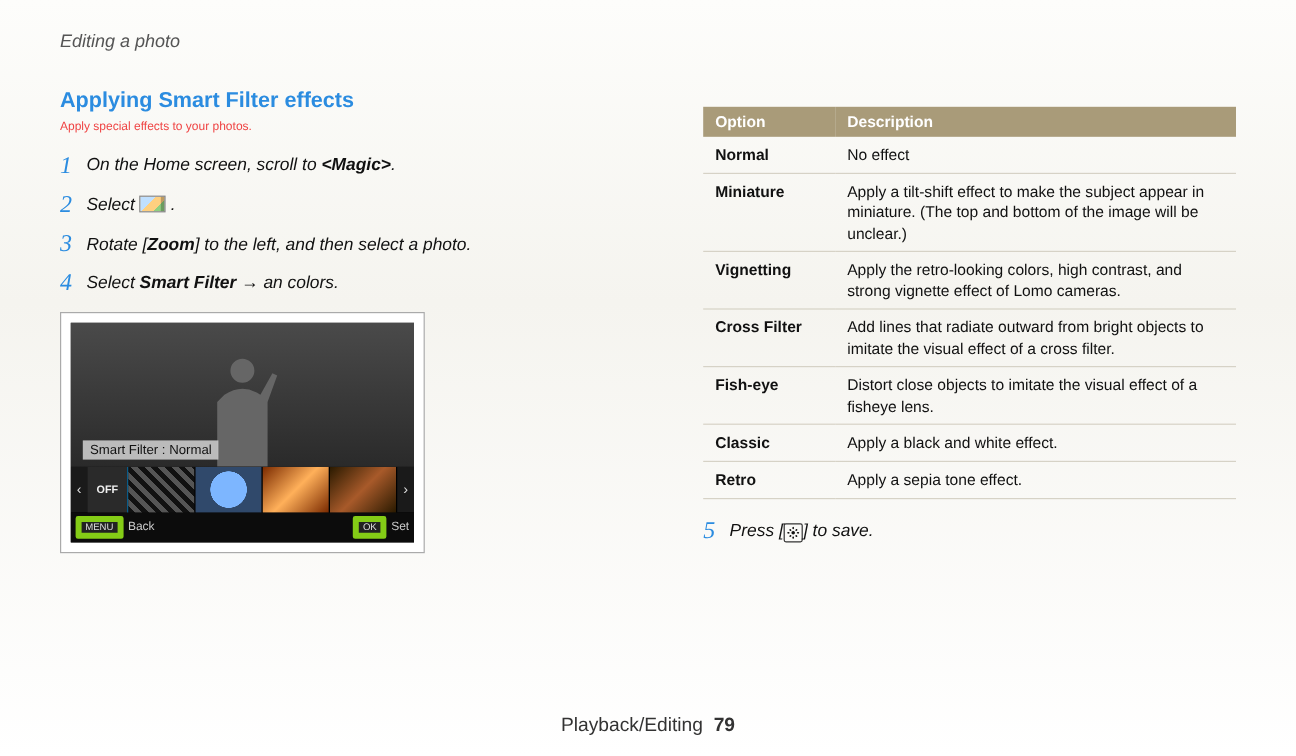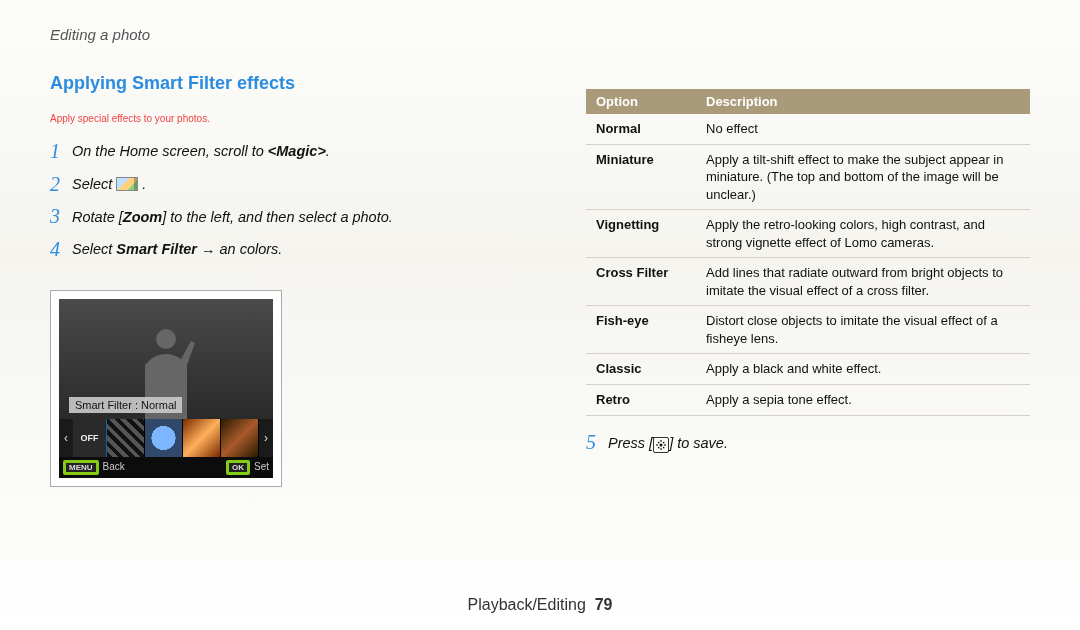--- a/index.html
+++ b/index.html
@@ -22,21 +22,21 @@
     display: flex;
     gap: 46px;
   }
   .col-left { flex: 0 0 490px; }
   .col-right { flex: 1; }
 
   .section-title {
     color: #2b8ce0;
     font-weight: 700;
     font-size: 18px;
-    margin-bottom: 19px;
+    margin-bottom: 6px;
   }
   .intro {
     font-size: 10px;
     color: #ef4444;
     margin-bottom: 14px;
   }
 
   ol.steps {
     list-style: none;
     counter-reset: step;
@@ -77,22 +77,22 @@
   }
   .save-icon {
     display:inline-flex; align-items:center; justify-content:center;
     width:16px; height:16px; vertical-align:-3px;
     border:1px solid #333; border-radius:2px;
   }
   .save-icon svg { width:12px; height:12px; }
 
   
   .preview {
-    margin-top: 29px;
-    width: 232px;
+    margin-top: 12px;
+    width: 304px;
     border: 1px solid #aaa;
     background: #fff;
     padding: 8px;
   }
   .preview-inner { background:#000; position:relative; }
   .preview-img {
     height: 120px;
     background: linear-gradient(180deg,#4a4a4a,#2a2a2a);
     position:relative;
     overflow:hidden;
@@ -128,24 +128,24 @@
   .thumb.d { background: linear-gradient(135deg,#2a1a00,#a85a2a,#2a1a00); }
   .thumb-arrow {
     width:14px; height:38px; color:#ddd; font-size:12px;
     display:flex; align-items:center; justify-content:center;
   }
   .preview-bottom {
     display:flex; color:#ccc; font-size:10px;
     background:#0c0c0c; padding:3px 4px; gap:20px;
   }
   .kbd {
-    display:inline-block; border:3px solid #84cc16;
+    display:inline-block; border:5px solid #84cc16;
     background:#222; color:#ddd;
     font-size:8px; padding:0 3px; border-radius:2px;
-    margin-right:4px; font-weight:700;
+    margin-right:4px; font-weight:400;
   }
 
   
   table.opts {
     width: 100%;
     border-collapse: collapse;
     font-size: 13px;
     margin-top: 16px;
   }
   table.opts th {

